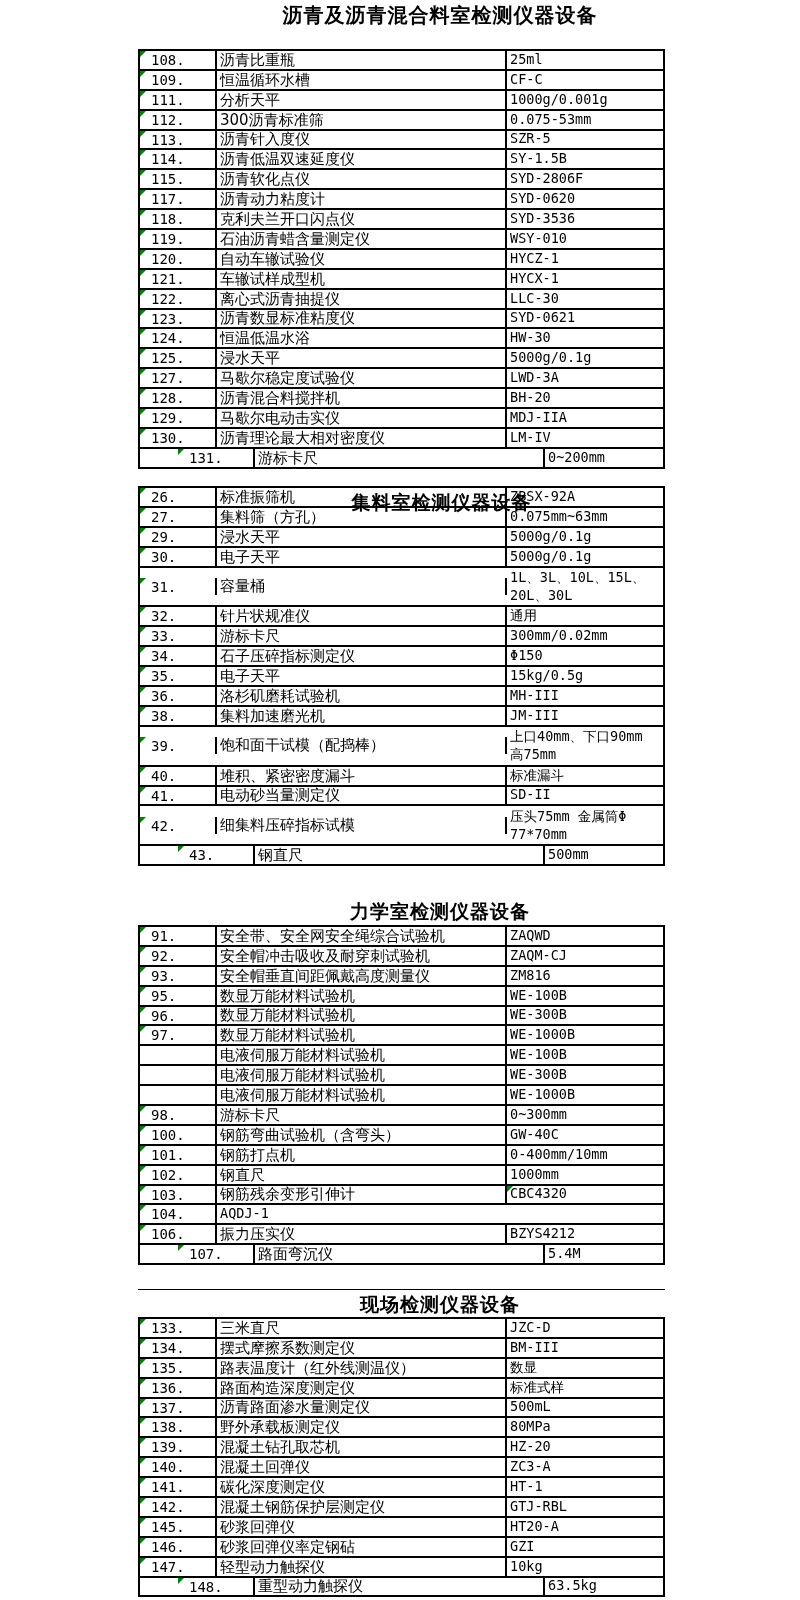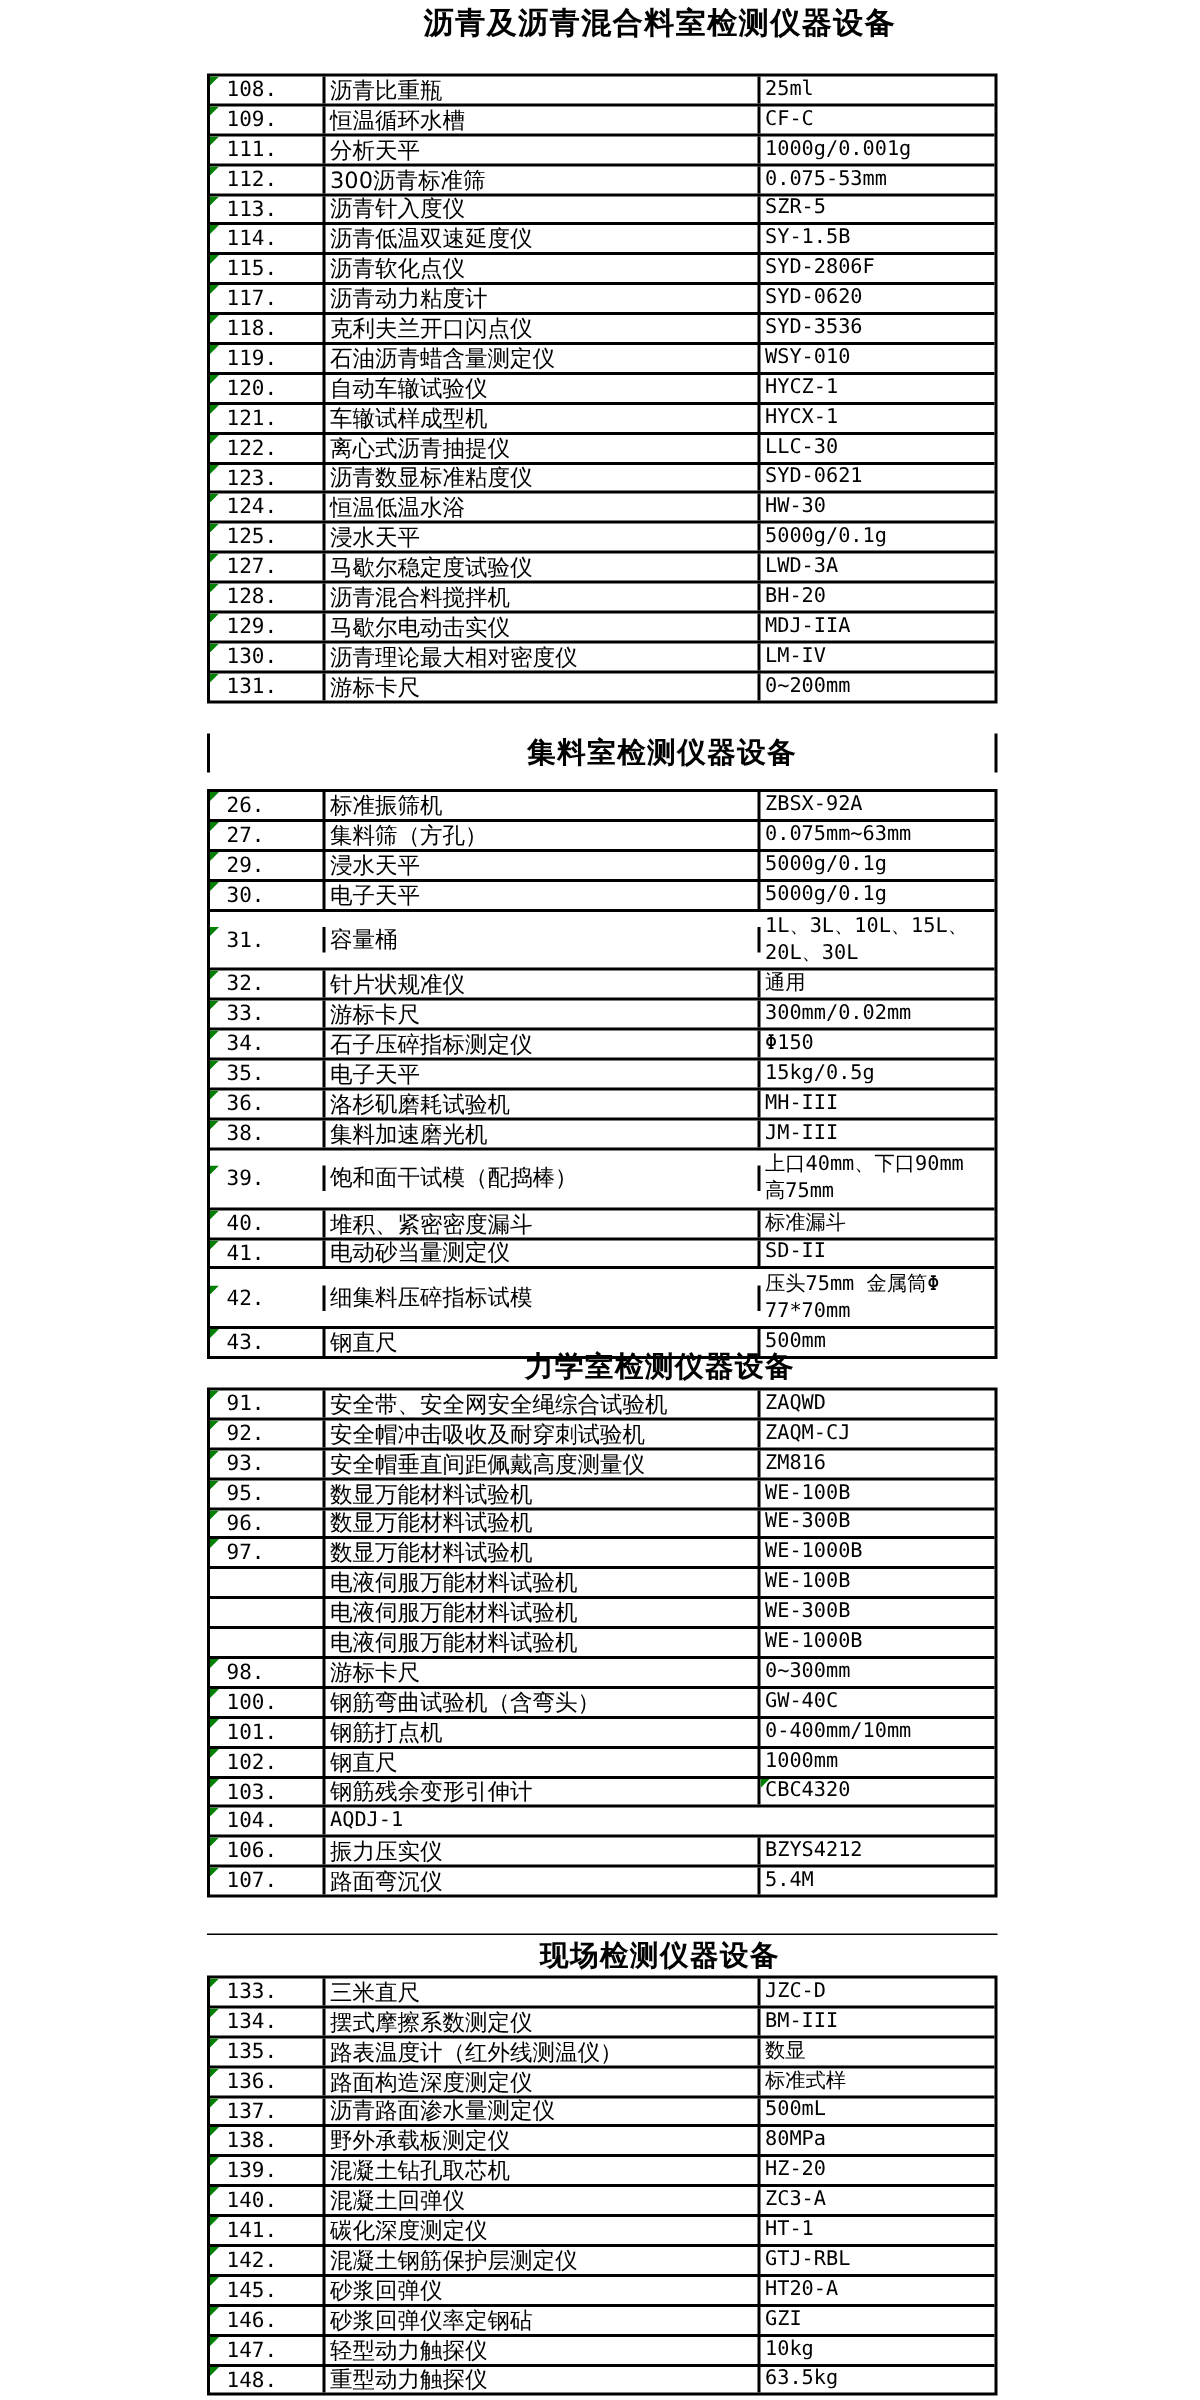--- a/index.html
+++ b/index.html
@@ -20,21 +20,21 @@
     box-sizing:border-box;border-left:2px solid #000;border-right:2px solid #000;
     text-align:center;padding-left:80px;font-size:19px;font-weight:bold;letter-spacing:1px;
   }
   .rule{
     position:absolute;left:138px;width:527px;height:0;border-top:1px solid #000;
   }
   .tbl{
     position:absolute;left:138px;width:527px;box-sizing:border-box;border:2px solid #000;
   }
   .row{display:flex;height:17.9px;border-bottom:2px solid #000;}
-  .row:last-child{border-bottom:none;}
+  .row:last-child{border-bottom:none;margin-left:38px;}
   .row.tall{height:37.9px;align-items:center;}
   .cell{position:relative;display:flex;box-sizing:border-box;overflow:hidden;}
   .num{
     width:77px;border-right:2px solid #000;align-items:flex-start;
     padding:1px 0 0 11px;font-family:"DejaVu Sans Mono",monospace;font-size:14px;
   }
   .nm{
     width:290px;border-right:2px solid #000;align-items:flex-end;
     padding:0 0 1px 3px;font-size:15px;white-space:nowrap;line-height:16px;
   }
@@ -260,21 +260,21 @@
           <span class="marker" style="border-top-color: rgb(0, 128, 0);"></span>
           <span>131.</span>
         </div>
         <div class="cell nm">
           <span>游标卡尺</span>
         </div>
         <div class="cell sp"><span>0~200mm</span></div>
       </div>
     </div>
     <div class="band-header" style="top: 489px;">集料室检测仪器设备</div>
-    <div class="tbl" style="top: 526px;">
+    <div class="tbl" style="top: 486px;">
       <div class="row">
         <div class="cell num">
           <span class="marker" style="border-top-color: rgb(0, 128, 0);"></span>
           <span>26.</span>
         </div>
         <div class="cell nm">
           <span>标准振筛机</span>
         </div>
         <div class="cell sp"><span>ZBSX-92A</span></div>
       </div>

